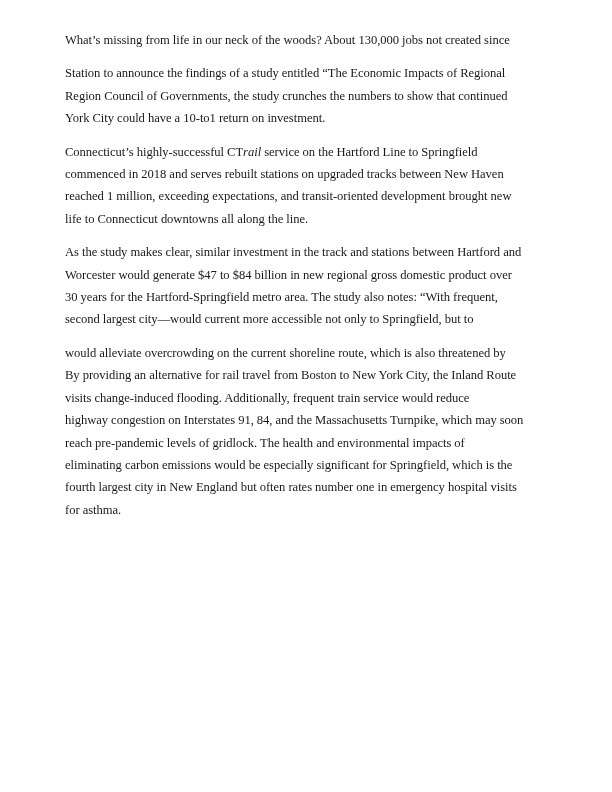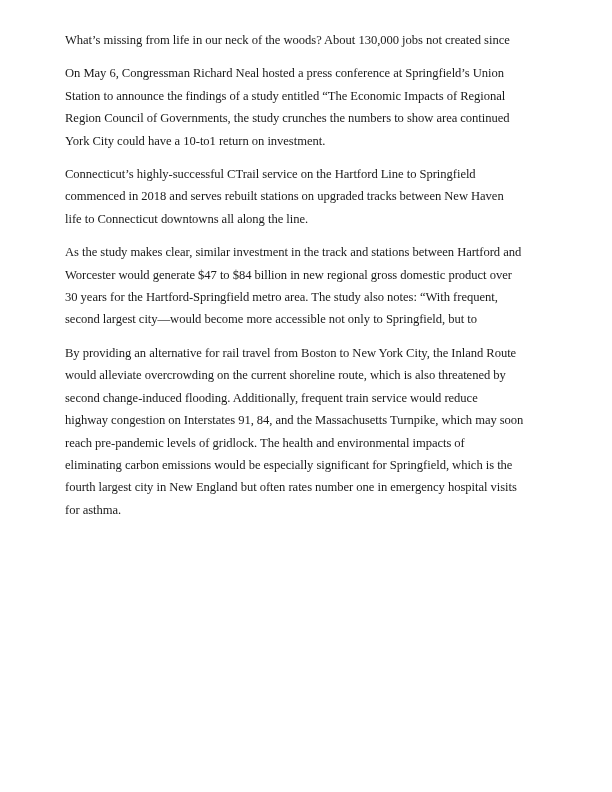--- a/index.html
+++ b/index.html
@@ -25,55 +25,56 @@
       margin: 0 0 11px 0;
       font-size: 12.6px;
       line-height: 22.4px;
       letter-spacing: -0.05px;
       white-space: nowrap;
     }
     .line {
       display: block;
     }
     .it {
+      font-style: italic;
     }
   </style>
 </head>
 <body>
 
 <div class="page">
 
   <p class="para">
     <span class="line">What’s missing from life in our neck of the woods? About 130,000 jobs not created since</span>
   </p>
 
   <p class="para">
-    <span class="line">On May 6, Congressman Richard Neal hosted a press conference at Springfield’s Union</span>
     <span class="line">Station to announce the findings of a study entitled “The Economic Impacts of Regional</span>
-    <span class="line">Region Council of Governments, the study crunches the numbers to show area continued</span>
+    <span class="line">Region Council of Governments, the study crunches the numbers to show that continued</span>
     <span class="line">York City could have a 10-to1 return on investment.</span>
   </p>
 
   <p class="para">
     <span class="line"><span>Connecticut’s highly-successful CT</span><span class="it">rail</span><span> service on the Hartford Line to Springfield</span></span>
     <span class="line">commenced in 2018 and serves rebuilt stations on upgraded tracks between New Haven</span>
+    <span class="line">reached 1 million, exceeding expectations, and transit-oriented development brought new</span>
     <span class="line">life to Connecticut downtowns all along the line.</span>
   </p>
 
   <p class="para">
     <span class="line">As the study makes clear, similar investment in the track and stations between Hartford and</span>
     <span class="line">Worcester would generate $47 to $84 billion in new regional gross domestic product over</span>
     <span class="line">30 years for the Hartford-Springfield metro area. The study also notes: “With frequent,</span>
-    <span class="line">second largest city—would become more accessible not only to Springfield, but to</span>
+    <span class="line">second largest city—would current more accessible not only to Springfield, but to</span>
   </p>
 
   <p class="para">
+    <span class="line">would alleviate overcrowding on the current shoreline route, which is also threatened by</span>
     <span class="line">By providing an alternative for rail travel from Boston to New York City, the Inland Route</span>
-    <span class="line">would alleviate overcrowding on the current shoreline route, which is also threatened by</span>
-    <span class="line">second change-induced flooding. Additionally, frequent train service would reduce</span>
+    <span class="line">visits change-induced flooding. Additionally, frequent train service would reduce</span>
     <span class="line">highway congestion on Interstates 91, 84, and the Massachusetts Turnpike, which may soon</span>
     <span class="line">reach pre-pandemic levels of gridlock. The health and environmental impacts of</span>
     <span class="line">eliminating carbon emissions would be especially significant for Springfield, which is the</span>
     <span class="line">fourth largest city in New England but often rates number one in emergency hospital visits</span>
     <span class="line">for asthma.</span>
   </p>
 
 </div>
 
 </body></html>

